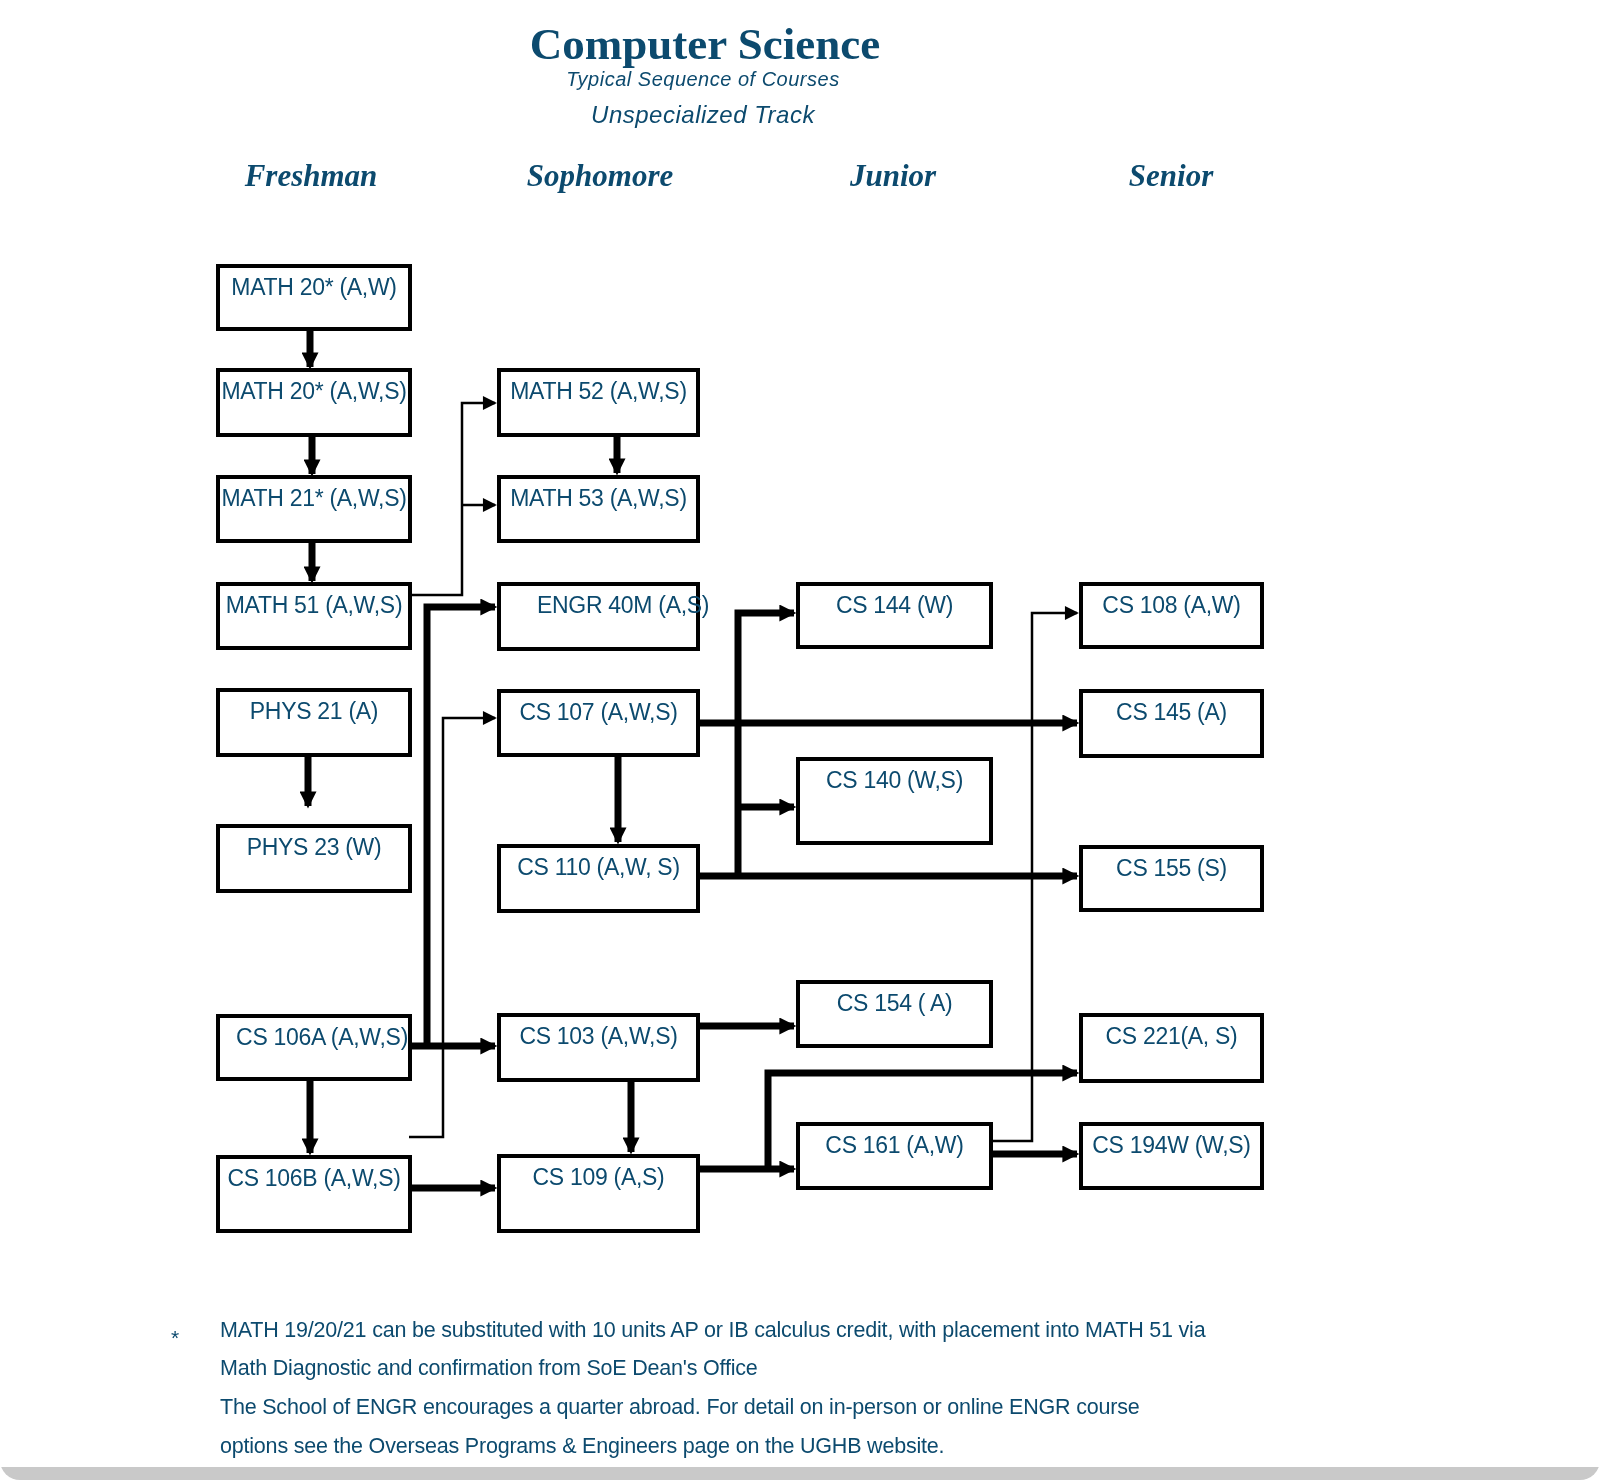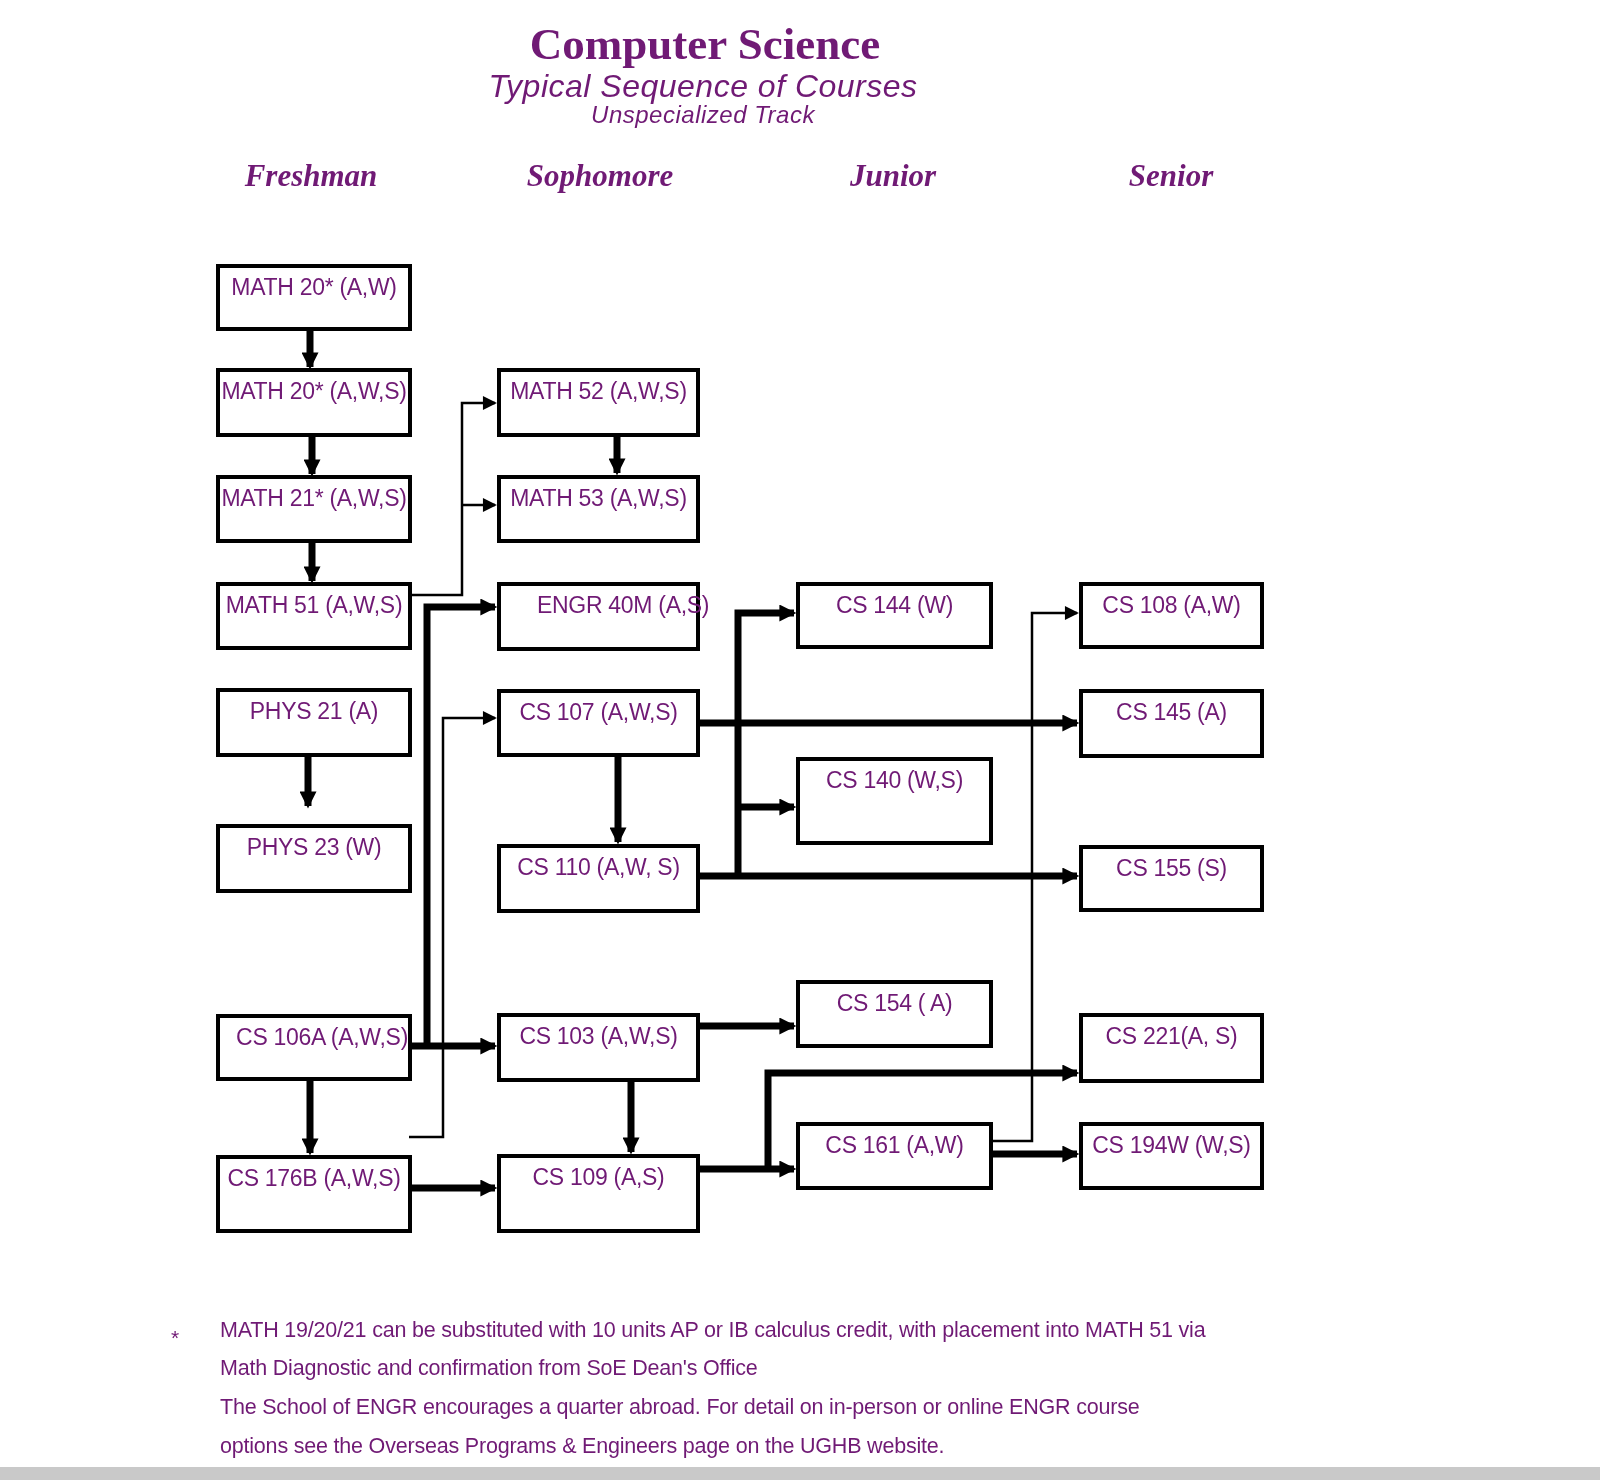--- a/index.html
+++ b/index.html
@@ -1,22 +1,22 @@
 <!DOCTYPE html>
 <html><head>
 <meta charset="utf-8">
 <style>
   html,body{margin:0;padding:0;background:#fff;}
   #stage{position:relative;width:1600px;height:1480px;background:#ffffff;overflow:hidden;
-         font-family:"Liberation Sans",sans-serif;color:#701a75;}
+         font-family:"Liberation Sans",sans-serif;color:#0c4a6e;border-radius:20px;}
   .abs{position:absolute;}
   #title-main{top:18px;left:705px;transform:translateX(-50%);
     font-family:"Liberation Serif",serif;font-weight:bold;font-size:45px;white-space:nowrap;}
   #title-sub1{top:68px;left:703px;transform:translateX(-50%);
-    font-style:italic;font-size:32px;white-space:nowrap;letter-spacing:.5px;}
+    font-style:italic;font-size:20px;white-space:nowrap;letter-spacing:.5px;}
   #title-sub2{top:101px;left:703px;transform:translateX(-50%);
     font-style:italic;font-size:24px;white-space:nowrap;letter-spacing:.5px;}
   .col-header{top:158px;transform:translateX(-50%);
     font-family:"Liberation Serif",serif;font-weight:bold;font-style:italic;
     font-size:31px;white-space:nowrap;}
   .course-box{position:absolute;border:4px solid #000;background:#fff;box-sizing:border-box;
     text-align:center;}
   .course-box span{display:block;padding-top:6px;font-size:23px;letter-spacing:-0.3px;white-space:nowrap;}
   #edges{position:absolute;left:0;top:0;}
   .edge-thick{fill:none;stroke:#000;stroke-width:7px;}
@@ -93,21 +93,21 @@
       <div class="course-box" style="left: 216px; top: 688px; width: 196px; height: 69px;">
         <span>PHYS 21 (A)</span>
       </div>
       <div class="course-box" style="left: 216px; top: 808px; width: 196px; height: 69px; margin-top: 16px;">
         <span>PHYS 23 (W)</span>
       </div>
       <div class="course-box" style="left: 216px; top: 1014px; width: 196px; height: 67px; text-align: right;">
         <span>CS 106A (A,W,S)</span>
       </div>
       <div class="course-box" style="left: 216px; top: 1155px; width: 196px; height: 78px;">
-        <span>CS 176B (A,W,S)</span>
+        <span>CS 106B (A,W,S)</span>
       </div>
       <div class="course-box" style="left: 497px; top: 368px; width: 203px; height: 69px;">
         <span>MATH 52 (A,W,S)</span>
       </div>
       <div class="course-box" style="left: 497px; top: 475px; width: 203px; height: 68px;">
         <span>MATH 53 (A,W,S)</span>
       </div>
       <div class="course-box" style="left: 497px; top: 582px; width: 203px; height: 69px; padding-left: 36px;">
         <span>ENGR 40M (A,S)</span>
       </div>

